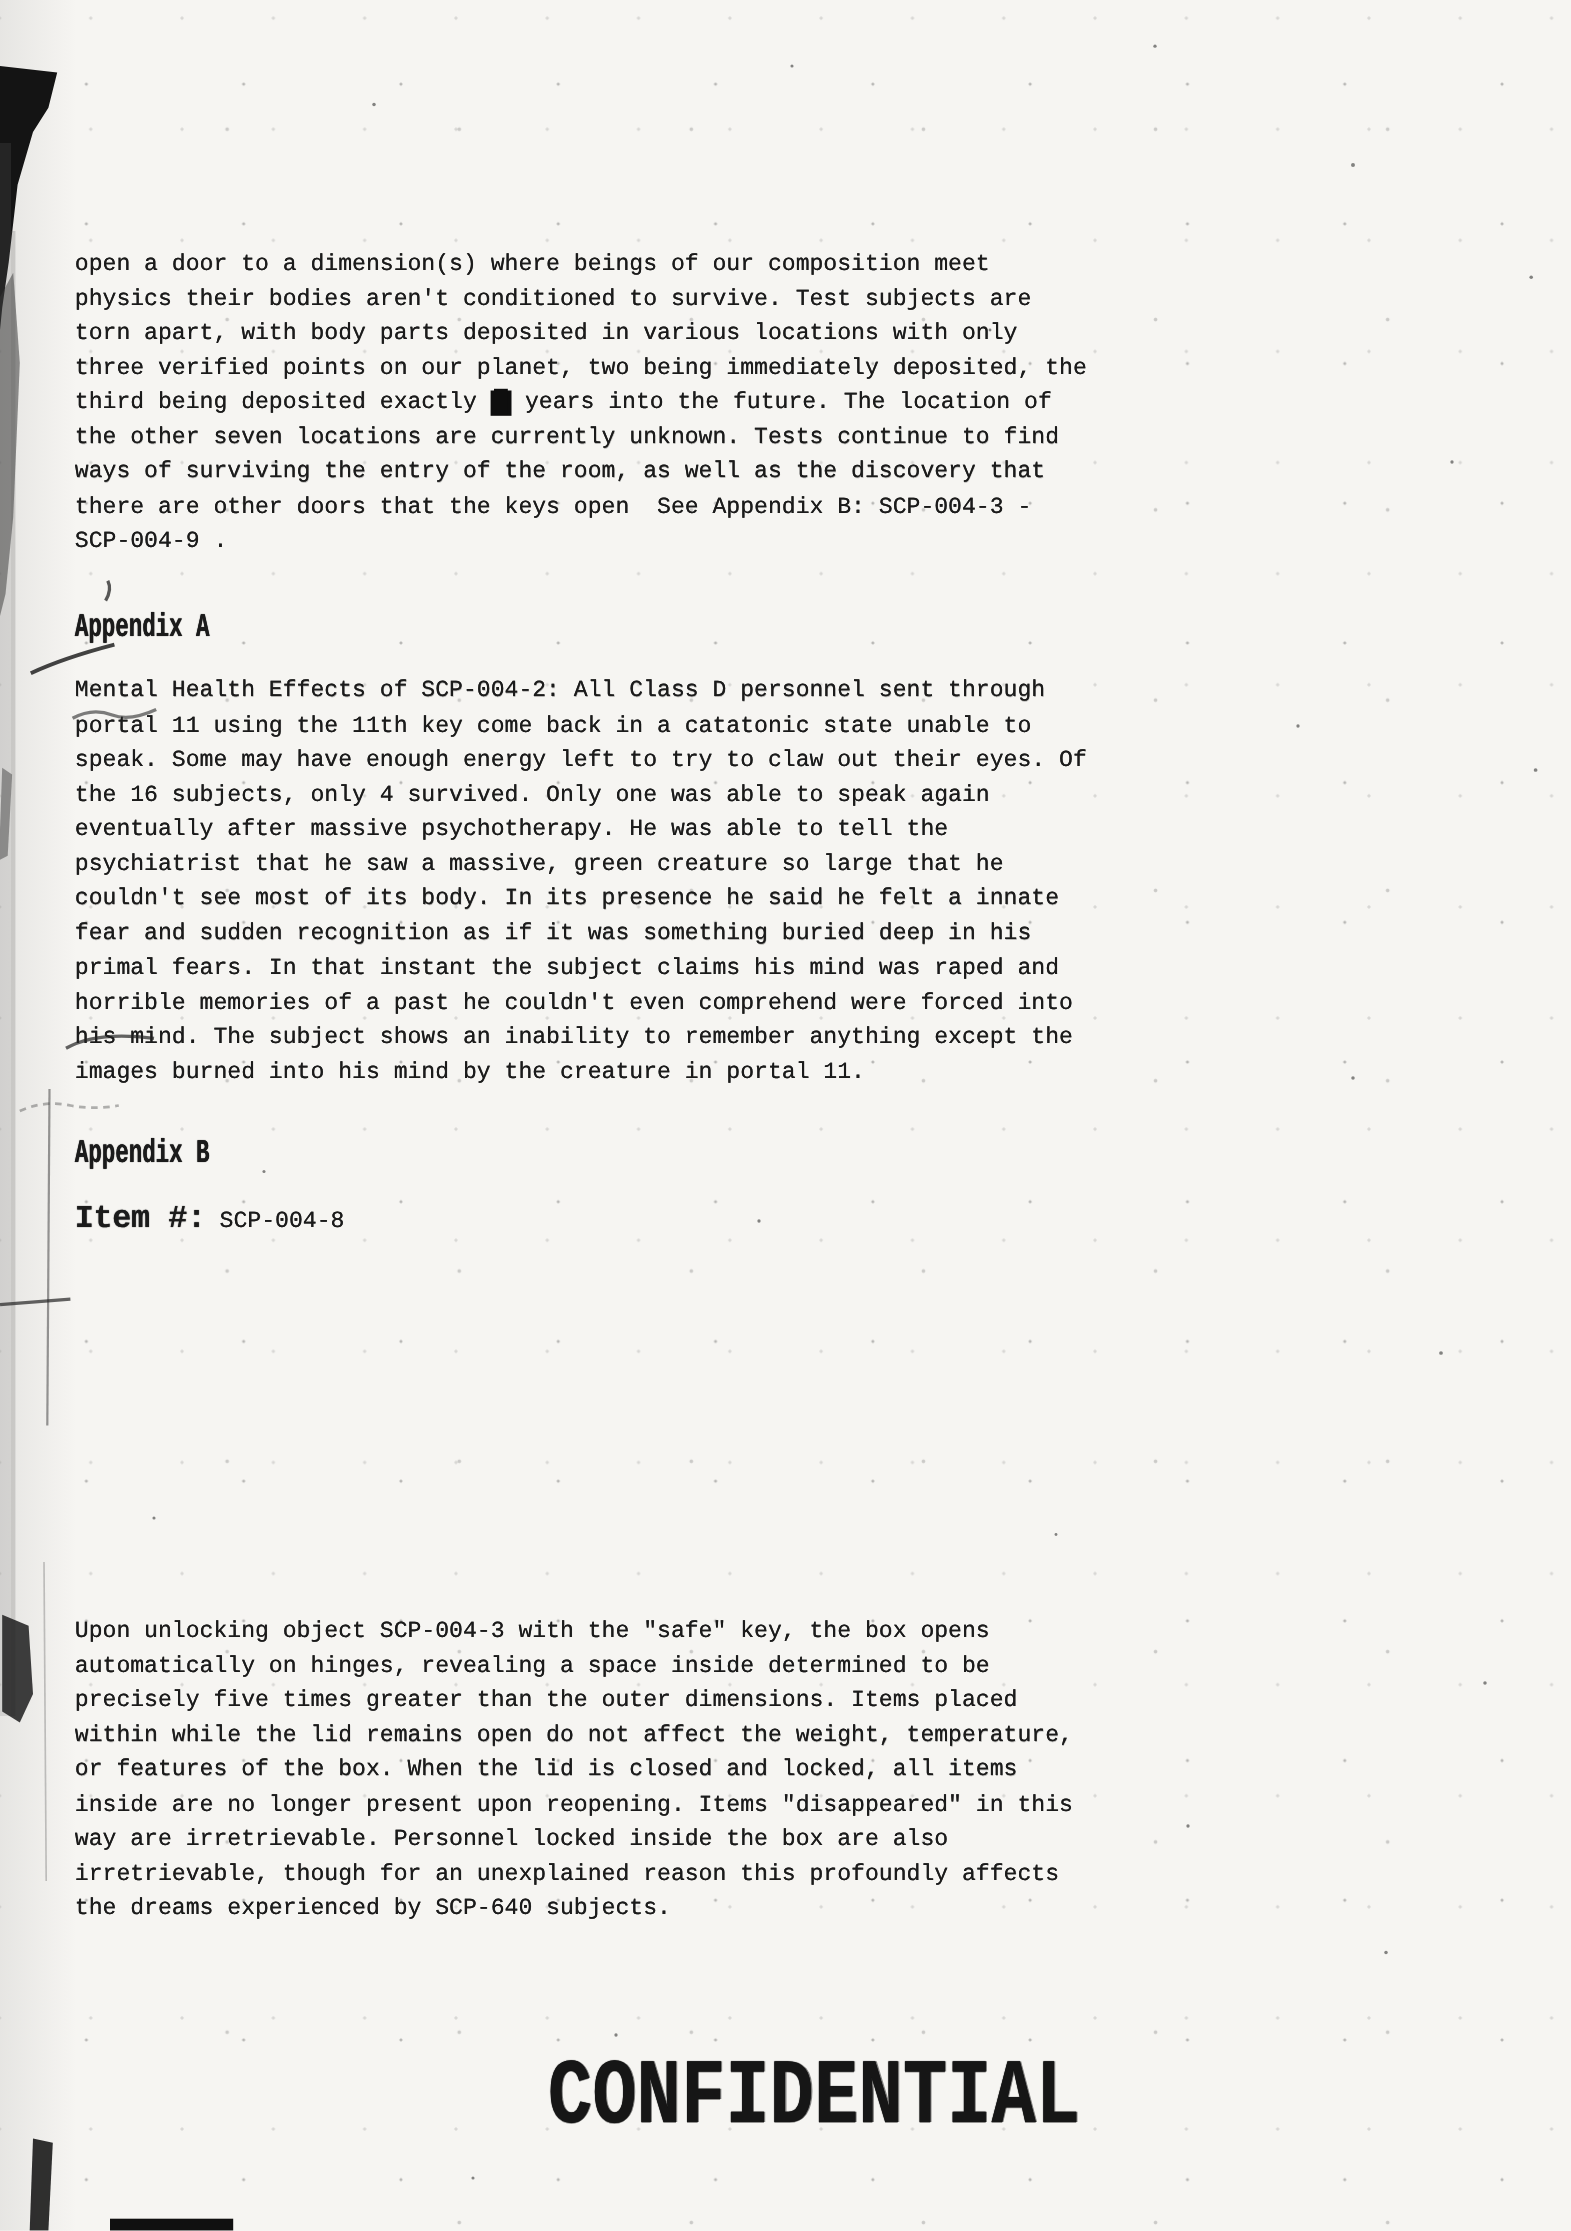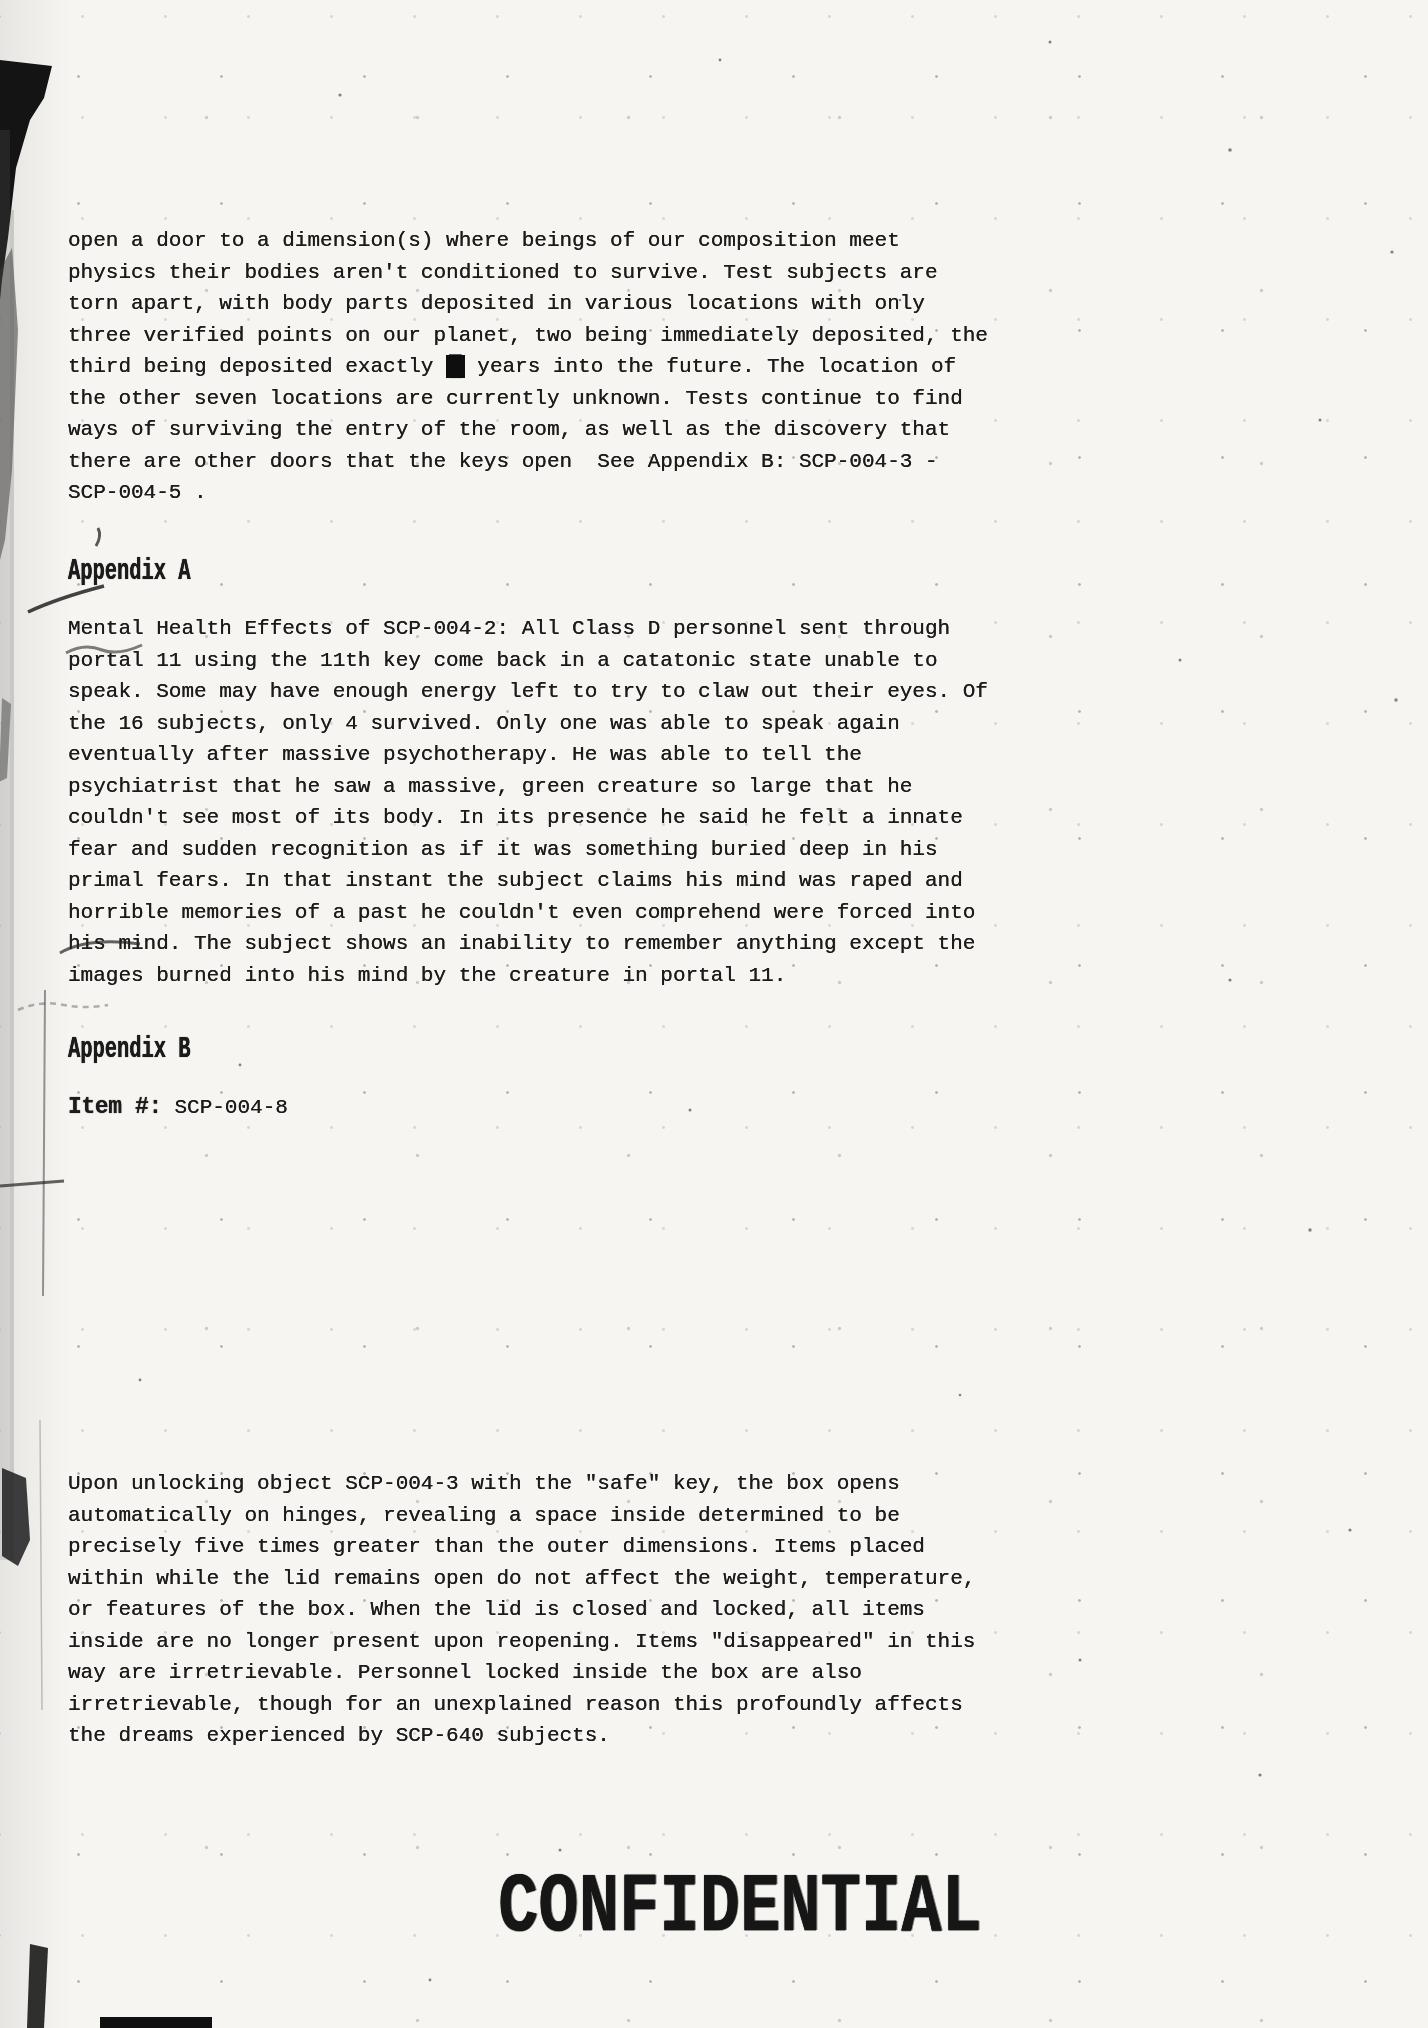--- a/index.html
+++ b/index.html
@@ -20,21 +20,21 @@
     content:"";position:absolute;inset:0;pointer-events:none;
     background:linear-gradient(90deg, rgba(90,90,90,.10), rgba(90,90,90,0) 70px);
   }
   .text-layer{position:absolute;inset:0;z-index:1;}
   .body-text{
     position:absolute;left:68px;width:1020px;margin:0;
     font-size:21px;line-height:31.5px;white-space:pre-wrap;
     text-shadow:0 0 .5px rgba(25,25,25,.85), .3px .3px 0 rgba(25,25,25,.3);
   }
   .label{
-    font-weight:bold;font-size:23px;letter-spacing:-.4px;
+    font-weight:bold;font-size:29px;letter-spacing:-.4px;
     text-shadow:0 0 1px rgba(10,10,10,.9);
   }
   .heading{
     position:absolute;left:68px;margin:0;font-weight:bold;
     font-size:30px;line-height:38px;white-space:pre;
     transform:scaleX(.68);transform-origin:0 50%;
     text-shadow:0 0 1px rgba(10,10,10,.95), .5px 0 0 rgba(10,10,10,.6);
   }
   .redaction{
     background:#0e0e0e;color:#0e0e0e;padding:0 3px;
@@ -57,21 +57,21 @@
   <div class="text-layer">
 
     <p class="body-text" style="top:225px"><span>open a door to a dimension(s) where beings of our composition meet
 physics their bodies aren't conditioned to survive. Test subjects are
 torn apart, with body parts deposited in various locations with only
 three verified points on our planet, two being immediately deposited, the
 third being deposited exactly </span><span class="redaction">█</span><span> years into the future. The location of
 the other seven locations are currently unknown. Tests continue to find
 ways of surviving the entry of the room, as well as the discovery that
 there are other doors that the keys open  See Appendix B: SCP-004-3 -
-SCP-004-5 .</span></p>
+SCP-004-9 .</span></p>
 
     <h2 class="heading" style="top:552px">Appendix A</h2>
 
     <p class="body-text" style="top:613px">Mental Health Effects of SCP-004-2: All Class D personnel sent through
 portal 11 using the 11th key come back in a catatonic state unable to
 speak. Some may have enough energy left to try to claw out their eyes. Of
 the 16 subjects, only 4 survived. Only one was able to speak again
 eventually after massive psychotherapy. He was able to tell the
 psychiatrist that he saw a massive, green creature so large that he
 couldn't see most of its body. In its presence he said he felt a innate

